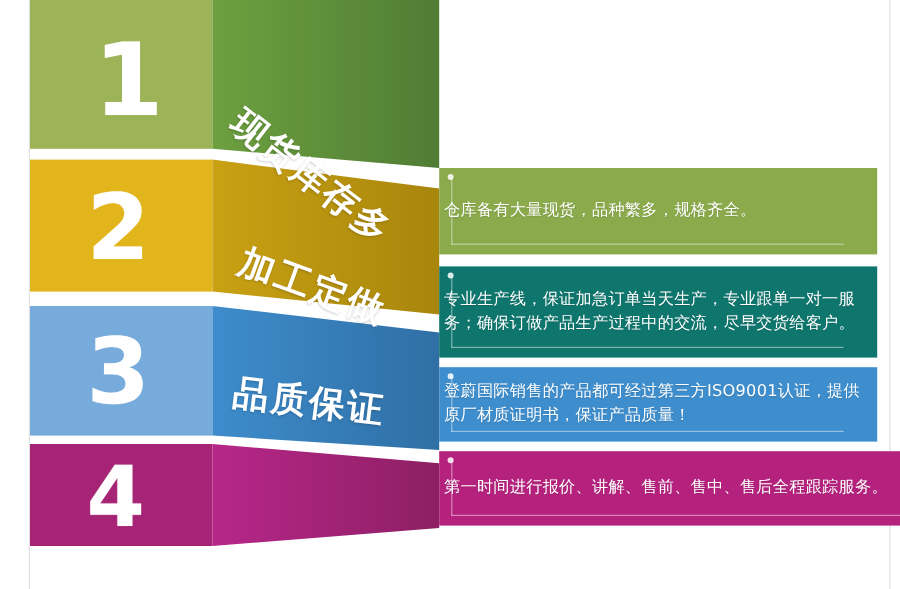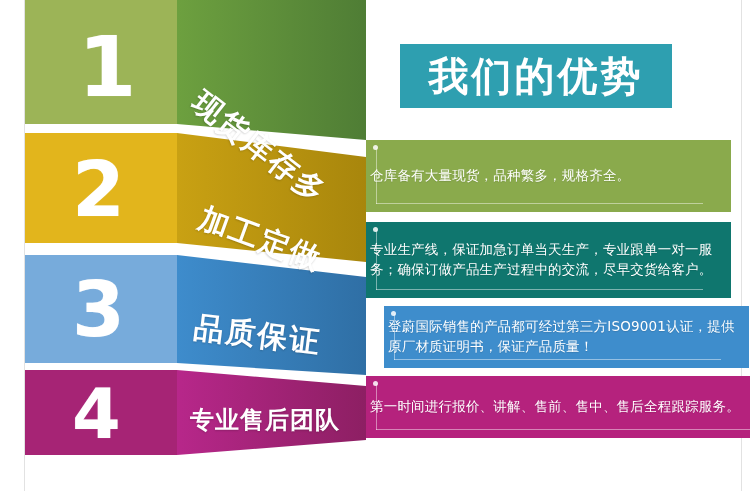--- a/index.html
+++ b/index.html
@@ -176,41 +176,37 @@
   </svg>
 
   <div class="num" style="left:78px; top:25px; font-size:84px;">1</div>
   <div class="num" style="left:72px; top:152px; font-size:76px;">2</div>
   <div class="num" style="left:72px; top:272px; font-size:76px;">3</div>
   <div class="num" style="left:72px; top:379px; font-size:70px;">4</div>
 
   <div class="band-label" style="left:196px; top:78px; font-size:30px; transform:rotate(38deg);">现货库存多</div>
   <div class="band-label" style="left:200px; top:197px; font-size:30px; transform:rotate(20deg);">加工定做</div>
   <div class="band-label" style="left:194px; top:307px; font-size:30px; transform:rotate(7deg);">品质保证</div>
-  <div class="band-label" style="left:190px; top:404px; font-size:24px; letter-spacing:1px; transform:rotate(0deg);">专业售后团队</div>
-
-  <div class="title-plate" style="background: rgb(46, 159, 176);">
-    <span class="title-text" style="color: rgb(255, 255, 255);">我们的优势</span>
-  </div>
+
 
   <div class="panel" style="left:366px; top:140px; width:365px; height:72px; background:#8aaa4c;">
     <span class="dot"></span>
     <span class="bracket"></span>
     <span class="bracket-bottom"></span>
     <span class="ptext">仓库备有大量现货，品种繁多，规格齐全。</span>
   </div>
 
   <div class="panel" style="left:366px; top:222px; width:365px; height:76px; background:#0f766e;">
     <span class="dot"></span>
     <span class="bracket"></span>
     <span class="bracket-bottom"></span>
     <span class="ptext">专业生产线，保证加急订单当天生产，专业跟单一对一服务；确保订做产品生产过程中的交流，尽早交货给客户。</span>
   </div>
 
-  <div class="panel" style="left:366px; top:306px; width:365px; height:62px; background:#3e8dcc;margin-left:18px;">
+  <div class="panel" style="left:366px; top:306px; width:365px; height:62px; background:#3e8dcc;">
     <span class="dot"></span>
     <span class="bracket"></span>
     <span class="bracket-bottom"></span>
     <span class="ptext">登蔚国际销售的产品都可经过第三方ISO9001认证，提供原厂材质证明书，保证产品质量！</span>
   </div>
 
   <div class="panel" style="left:366px; top:376px; width:434px; height:62px; background:#b5227d;">
     <span class="dot"></span>
     <span class="bracket"></span>
     <span class="bracket-bottom"></span>

